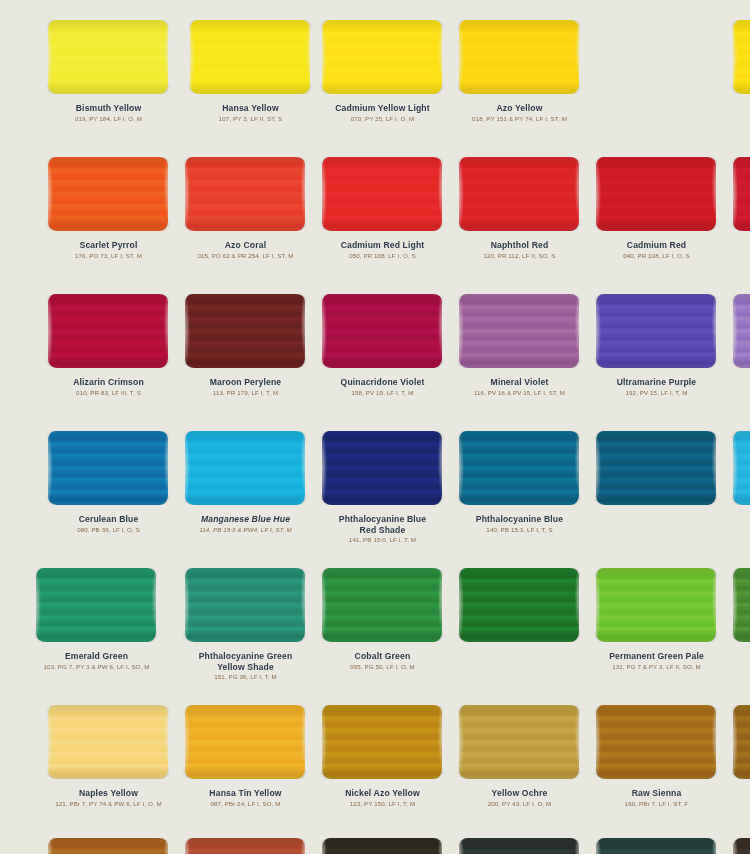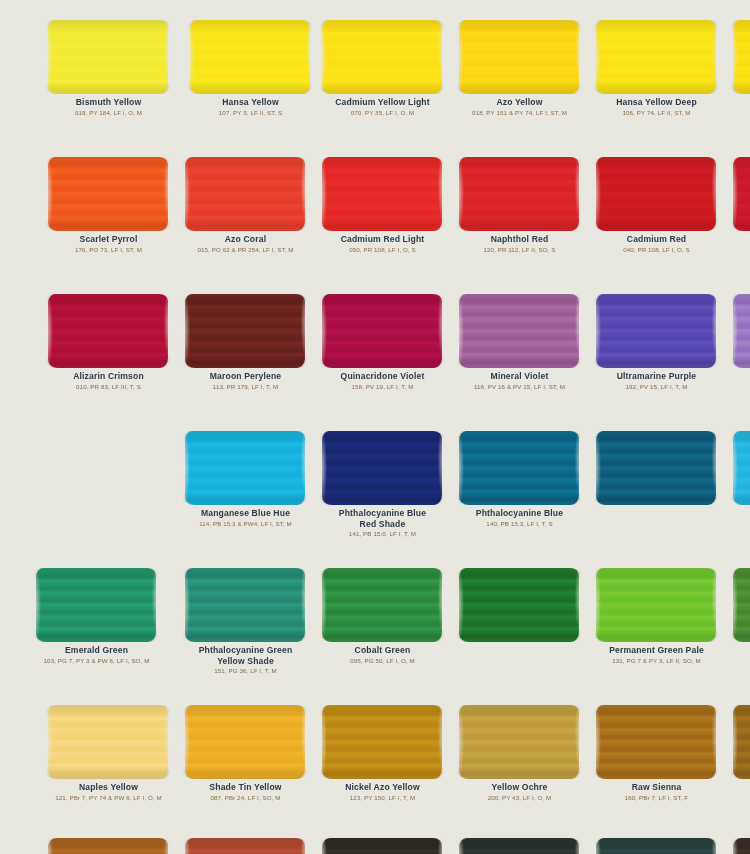--- a/index.html
+++ b/index.html
@@ -74,21 +74,21 @@
     position: absolute;
     left: -2px; top: 0; right: -2px; bottom: 0;
     border-radius: inherit;
     background-image:
       radial-gradient(ellipse 10px 60px at 0% 50%, rgba(232,231,224,0.95), rgba(232,231,224,0) 70%),
       radial-gradient(ellipse 9px 55px at 100% 40%, rgba(232,231,224,0.85), rgba(232,231,224,0) 70%),
       linear-gradient(to bottom, rgba(0,0,0,0.10), rgba(0,0,0,0) 18%, rgba(0,0,0,0) 82%, rgba(0,0,0,0.12));
   }
 
   .caption {
-    margin-top: 3px;
+    margin-top: 9px;
     padding: 0 6px;
   }
 
   .name {
     font-size: 8.6px;
     font-weight: bold;
     color: #2e3a4a;
     letter-spacing: 0.15px;
     line-height: 10.5px;
   }
@@ -149,29 +149,20 @@
       </div>
       <div class="cell" style="left: 451px;">
         <div class="swatch-wrap">
           <div class="swatch" title="Azo Yellow" style="background: rgb(253, 216, 20);"></div>
         </div>
         <div class="caption">
           <div class="name" style="color: rgb(46, 58, 74);">Azo Yellow</div>
           <div class="code" style="color: rgb(138, 107, 74);">018, PY 151 &amp; PY 74, LF I, ST, M</div>
         </div>
       </div>
-      <div class="cell" style="left: 588px;">
-        <div class="swatch-wrap">
-          <div class="swatch" title="Hansa Yellow Deep" style="background: rgb(251, 228, 23);"></div>
-        </div>
-        <div class="caption">
-          <div class="name" style="color: rgb(46, 58, 74);">Hansa Yellow Deep</div>
-          <div class="code" style="color: rgb(138, 107, 74);">106, PY 74, LF II, ST, M</div>
-        </div>
-      </div>
       <div class="cell" style="left: 725px;">
         <div class="swatch-wrap">
           <div class="swatch" title="" style="background: rgb(251, 224, 18);"></div>
         </div>
         <div class="caption">
           <div class="name" style="color: rgb(46, 58, 74);"></div>
           <div class="code" style="color: rgb(138, 107, 74);"></div>
         </div>
       </div>
     </div>
@@ -281,21 +272,30 @@
         <div class="swatch-wrap">
           <div class="swatch" title="" style="background: rgb(205, 26, 43);"></div>
         </div>
         <div class="caption">
           <div class="name" style="color: rgb(46, 58, 74);"></div>
           <div class="code" style="color: rgb(138, 107, 74);"></div>
         </div>
       </div>
     </div>
     <div class="row" style="top: 427px;">
-      <div class="cell" style="left: 177px;">
+      <div class="cell" style="left: 40px;">
+        <div class="swatch-wrap">
+          <div class="swatch" title="Cerulean Blue" style="background: rgb(16, 118, 173);"></div>
+        </div>
+        <div class="caption">
+          <div class="name" style="color: rgb(46, 58, 74);">Cerulean Blue</div>
+          <div class="code" style="color: rgb(138, 107, 74);">080, PB 36, LF I, O, S</div>
+        </div>
+      </div>
+      <div class="cell" style="left: 177px; font-style: italic;">
         <div class="swatch-wrap">
           <div class="swatch" title="Manganese Blue Hue" style="background: rgb(23, 180, 222);"></div>
         </div>
         <div class="caption">
           <div class="name" style="color: rgb(46, 58, 74);">Manganese Blue Hue</div>
           <div class="code" style="color: rgb(138, 107, 74);">114, PB 15:3 &amp; PW4, LF I, ST, M</div>
         </div>
       </div>
       <div class="cell" style="left: 314px;">
         <div class="swatch-wrap">
@@ -392,21 +392,21 @@
         <div class="caption">
           <div class="name" style="color: rgb(46, 58, 74);">Naples Yellow</div>
           <div class="code" style="color: rgb(138, 107, 74);">121, PBr 7, PY 74 &amp; PW 6, LF I, O, M</div>
         </div>
       </div>
       <div class="cell" style="left: 177px;">
         <div class="swatch-wrap">
           <div class="swatch" title="Chrome Tin Yellow" style="background: rgb(238, 177, 39);"></div>
         </div>
         <div class="caption">
-          <div class="name" style="color: rgb(46, 58, 74);">Shade Tin Yellow</div>
+          <div class="name" style="color: rgb(46, 58, 74);">Hansa Tin Yellow</div>
           <div class="code" style="color: rgb(138, 107, 74);">087, PBr 24, LF I, SO, M</div>
         </div>
       </div>
       <div class="cell" style="left: 314px;">
         <div class="swatch-wrap">
           <div class="swatch" title="Nickel Azo Yellow" style="background: rgb(192, 141, 20);"></div>
         </div>
         <div class="caption">
           <div class="name" style="color: rgb(46, 58, 74);">Nickel Azo Yellow</div>
           <div class="code" style="color: rgb(138, 107, 74);">123, PY 150, LF I, T, M</div>

